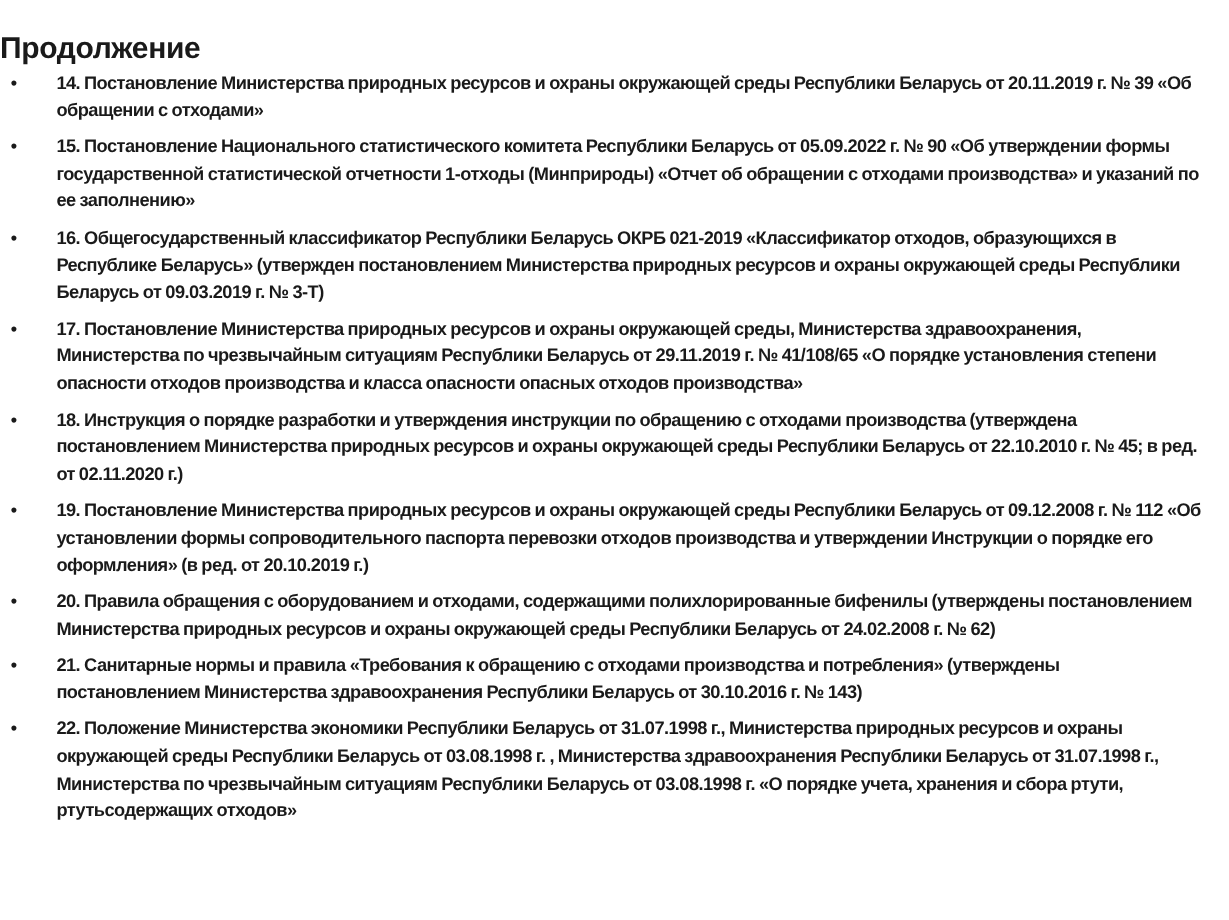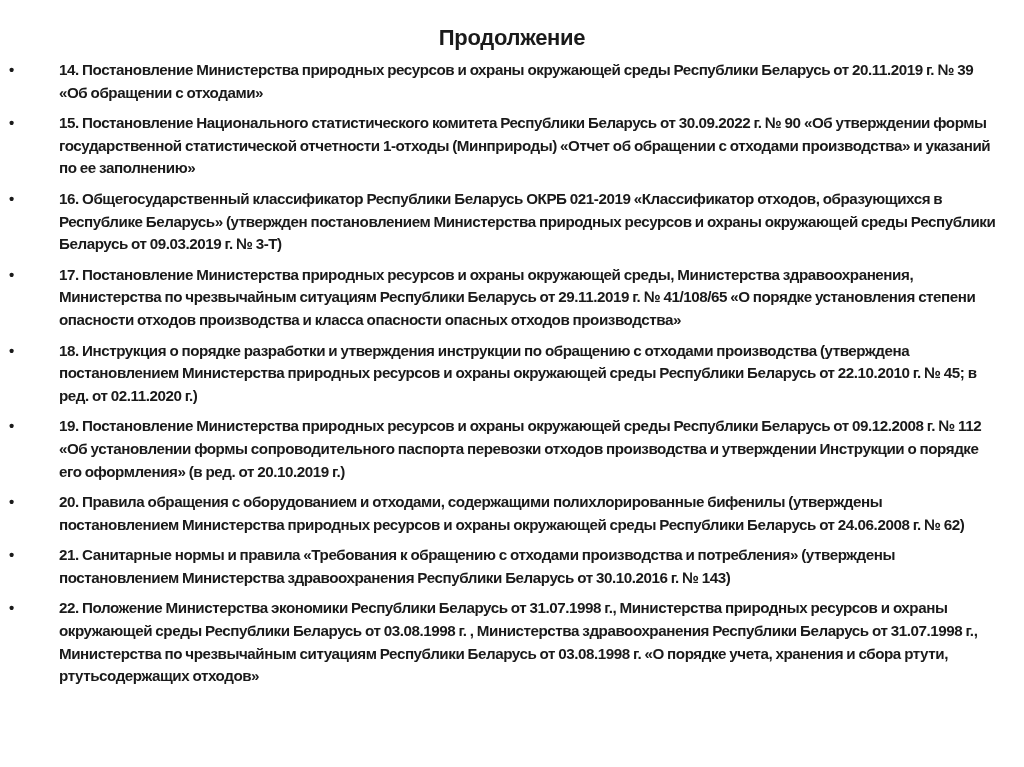--- a/index.html
+++ b/index.html
@@ -13,22 +13,22 @@
       position: relative;
       overflow: hidden;
       font-family: "Liberation Sans", sans-serif;
       color: #1a1a1a;
     }
     .slide-title {
       position: absolute;
       top: 6px;
       left: 0;
       width: 1024px;
-      text-align: center;
-      font-size: 22px;
+      text-align: left;
+      font-size: 25px;
       font-weight: bold;
       letter-spacing: -0.3px;
       line-height: 34px;
       color: #1a1a1a;
     }
     .ref-list {
       position: absolute;
       top: 59px;
       left: 0;
       width: 1024px;
@@ -49,56 +49,55 @@
     }
     .ref-item .bullet {
       position: absolute;
       left: 9px;
       top: 0;
       font-size: 15px;
       line-height: 22.6px;
     }
     .ref-item .text {
       display: block;
-      margin-left: 12px;
     }
   </style>
 </head>
 <body>
 
 <h1 class="slide-title">Продолжение</h1>
 
 <ul class="ref-list">
   <li class="ref-item">
     <span class="bullet">•</span>
     <span class="text">14. Постановление Министерства природных ресурсов и охраны окружающей среды Республики Беларусь от 20.11.2019 г. № 39 «Об обращении с отходами»</span>
   </li>
   <li class="ref-item">
     <span class="bullet">•</span>
-    <span class="text">15. Постановление Национального статистического комитета Республики Беларусь от 30.09.2022 г. № 90 «Об утверждении формы государственной статистической отчетности 1-отходы (Минприроды) «Отчет об обращении с отходами производства» и указаний по ее заполнению»</span>
+    <span class="text">15. Постановление Национального статистического комитета Республики Беларусь от 05.09.2022 г. № 90 «Об утверждении формы государственной статистической отчетности 1-отходы (Минприроды) «Отчет об обращении с отходами производства» и указаний по ее заполнению»</span>
   </li>
   <li class="ref-item">
     <span class="bullet">•</span>
     <span class="text">16. Общегосударственный классификатор Республики Беларусь ОКРБ 021-2019 «Классификатор отходов, образующихся в Республике Беларусь» (утвержден постановлением Министерства природных ресурсов и охраны окружающей среды Республики Беларусь от 09.03.2019 г. № 3-Т)</span>
   </li>
   <li class="ref-item">
     <span class="bullet">•</span>
     <span class="text">17. Постановление Министерства природных ресурсов и охраны окружающей среды, Министерства здравоохранения, Министерства по чрезвычайным ситуациям Республики Беларусь от 29.11.2019 г. № 41/108/65 «О порядке установления степени опасности отходов производства и класса опасности опасных отходов производства»</span>
   </li>
   <li class="ref-item">
     <span class="bullet">•</span>
     <span class="text">18. Инструкция о порядке разработки и утверждения инструкции по обращению с отходами производства (утверждена постановлением Министерства природных ресурсов и охраны окружающей среды Республики Беларусь от 22.10.2010 г. № 45; в ред. от 02.11.2020 г.)</span>
   </li>
   <li class="ref-item">
     <span class="bullet">•</span>
     <span class="text">19. Постановление Министерства природных ресурсов и охраны окружающей среды Республики Беларусь от 09.12.2008 г. № 112 «Об установлении формы сопроводительного паспорта перевозки отходов производства и утверждении Инструкции о порядке его оформления» (в ред. от 20.10.2019 г.)</span>
   </li>
   <li class="ref-item">
     <span class="bullet">•</span>
-    <span class="text">20. Правила обращения с оборудованием и отходами, содержащими полихлорированные бифенилы (утверждены постановлением Министерства природных ресурсов и охраны окружающей среды Республики Беларусь от 24.06.2008 г. № 62)</span>
+    <span class="text">20. Правила обращения с оборудованием и отходами, содержащими полихлорированные бифенилы (утверждены постановлением Министерства природных ресурсов и охраны окружающей среды Республики Беларусь от 24.02.2008 г. № 62)</span>
   </li>
   <li class="ref-item">
     <span class="bullet">•</span>
     <span class="text">21. Санитарные нормы и правила «Требования к обращению с отходами производства и потребления» (утверждены постановлением Министерства здравоохранения Республики Беларусь от 30.10.2016 г.  № 143)</span>
   </li>
   <li class="ref-item">
     <span class="bullet">•</span>
     <span class="text">22. Положение Министерства экономики Республики Беларусь от 31.07.1998 г., Министерства природных ресурсов и охраны окружающей среды Республики Беларусь от 03.08.1998 г. , Министерства здравоохранения Республики Беларусь от 31.07.1998 г., Министерства по чрезвычайным ситуациям Республики Беларусь от 03.08.1998 г.  «О порядке учета, хранения и сбора ртути, ртутьсодержащих отходов»</span>
   </li>
 </ul>

